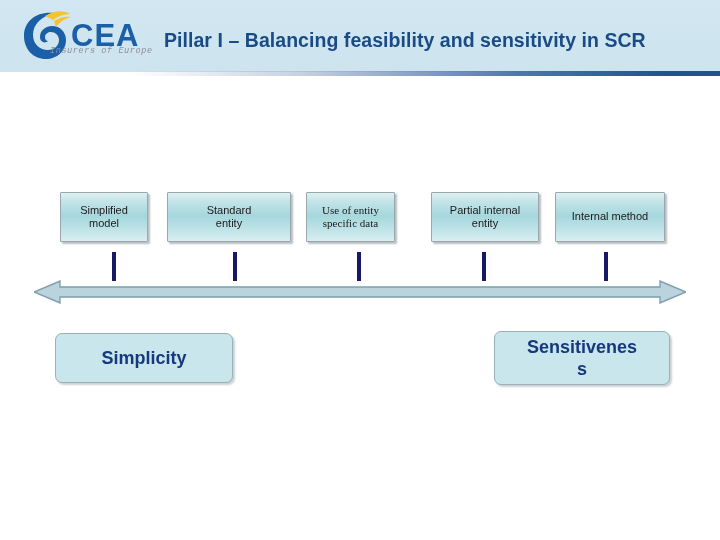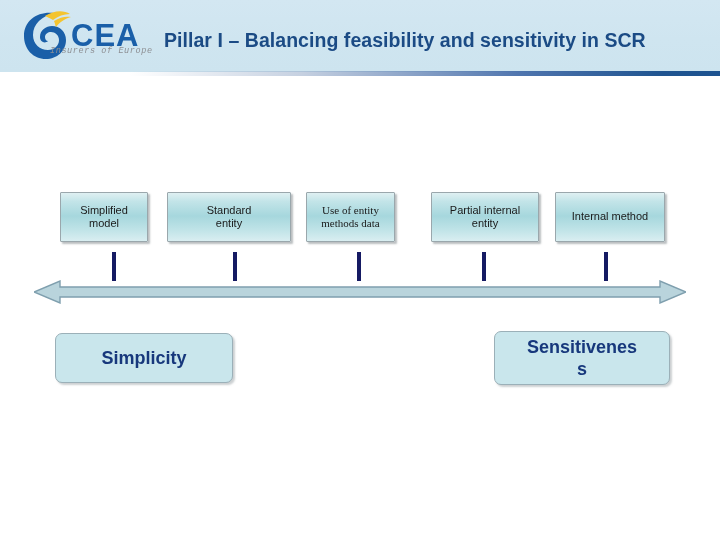--- a/index.html
+++ b/index.html
@@ -193,21 +193,21 @@
   <div class="method-box" style="left:167px; width:124px;">
     <span class="label">
       <span>Standard</span><br>
       <span>entity</span>
     </span>
   </div>
 
   <div class="method-box" style="left:306px; width:89px;font-family:Liberation Serif, serif;">
     <span class="label">
       <span>Use of entity</span><br>
-      <span>methods data</span>
+      <span>specific data</span>
     </span>
   </div>
 
   <div class="method-box" style="left:431px; width:108px;">
     <span class="label">
       <span>Partial internal</span><br>
       <span>entity</span>
     </span>
   </div>
 

